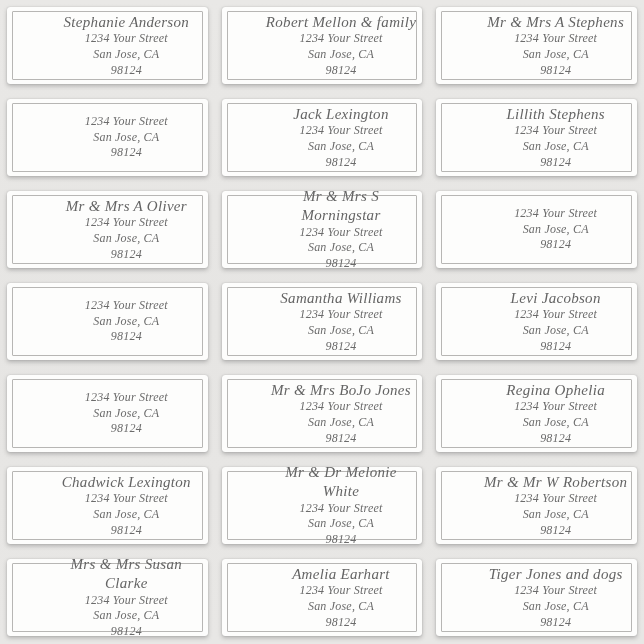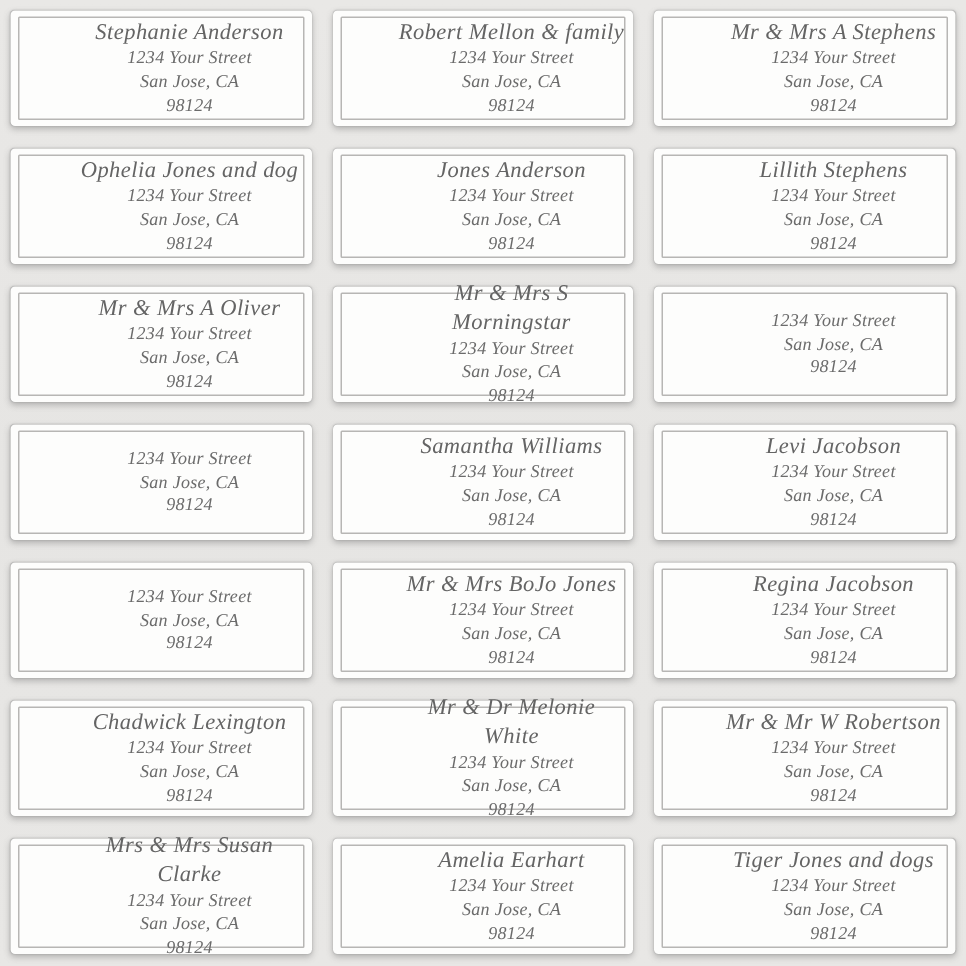--- a/index.html
+++ b/index.html
@@ -84,30 +84,29 @@
     <div class="label-inner">
       <div class="name">Mr &amp; Mrs A Stephens</div>
       <div class="street">1234 Your Street</div>
       <div class="city">San Jose, CA</div>
       <div class="zip">98124</div>
     </div>
   </div>
 
   <div class="label">
     <div class="label-inner">
-      <div class="name">Ophelia Jones and dog</div>
-      <div class="street">1234 Your Street</div>
-      <div class="city">San Jose, CA</div>
-      <div class="zip">98124</div>
-    </div>
-  </div>
-
-  <div class="label">
-    <div class="label-inner">
-      <div class="name">Jones Anderson</div>
+      <div class="street">1234 Your Street</div>
+      <div class="city">San Jose, CA</div>
+      <div class="zip">98124</div>
+    </div>
+  </div>
+
+  <div class="label">
+    <div class="label-inner">
+      <div class="name">Jack Lexington</div>
       <div class="street">1234 Your Street</div>
       <div class="city">San Jose, CA</div>
       <div class="zip">98124</div>
     </div>
   </div>
 
   <div class="label">
     <div class="label-inner">
       <div class="name">Lillith Stephens</div>
       <div class="street">1234 Your Street</div>
@@ -180,21 +179,21 @@
     <div class="label-inner">
       <div class="name">Mr &amp; Mrs BoJo Jones</div>
       <div class="street">1234 Your Street</div>
       <div class="city">San Jose, CA</div>
       <div class="zip">98124</div>
     </div>
   </div>
 
   <div class="label">
     <div class="label-inner">
-      <div class="name">Regina Jacobson</div>
+      <div class="name">Regina Ophelia</div>
       <div class="street">1234 Your Street</div>
       <div class="city">San Jose, CA</div>
       <div class="zip">98124</div>
     </div>
   </div>
 
   <div class="label">
     <div class="label-inner">
       <div class="name">Chadwick Lexington</div>
       <div class="street">1234 Your Street</div>

